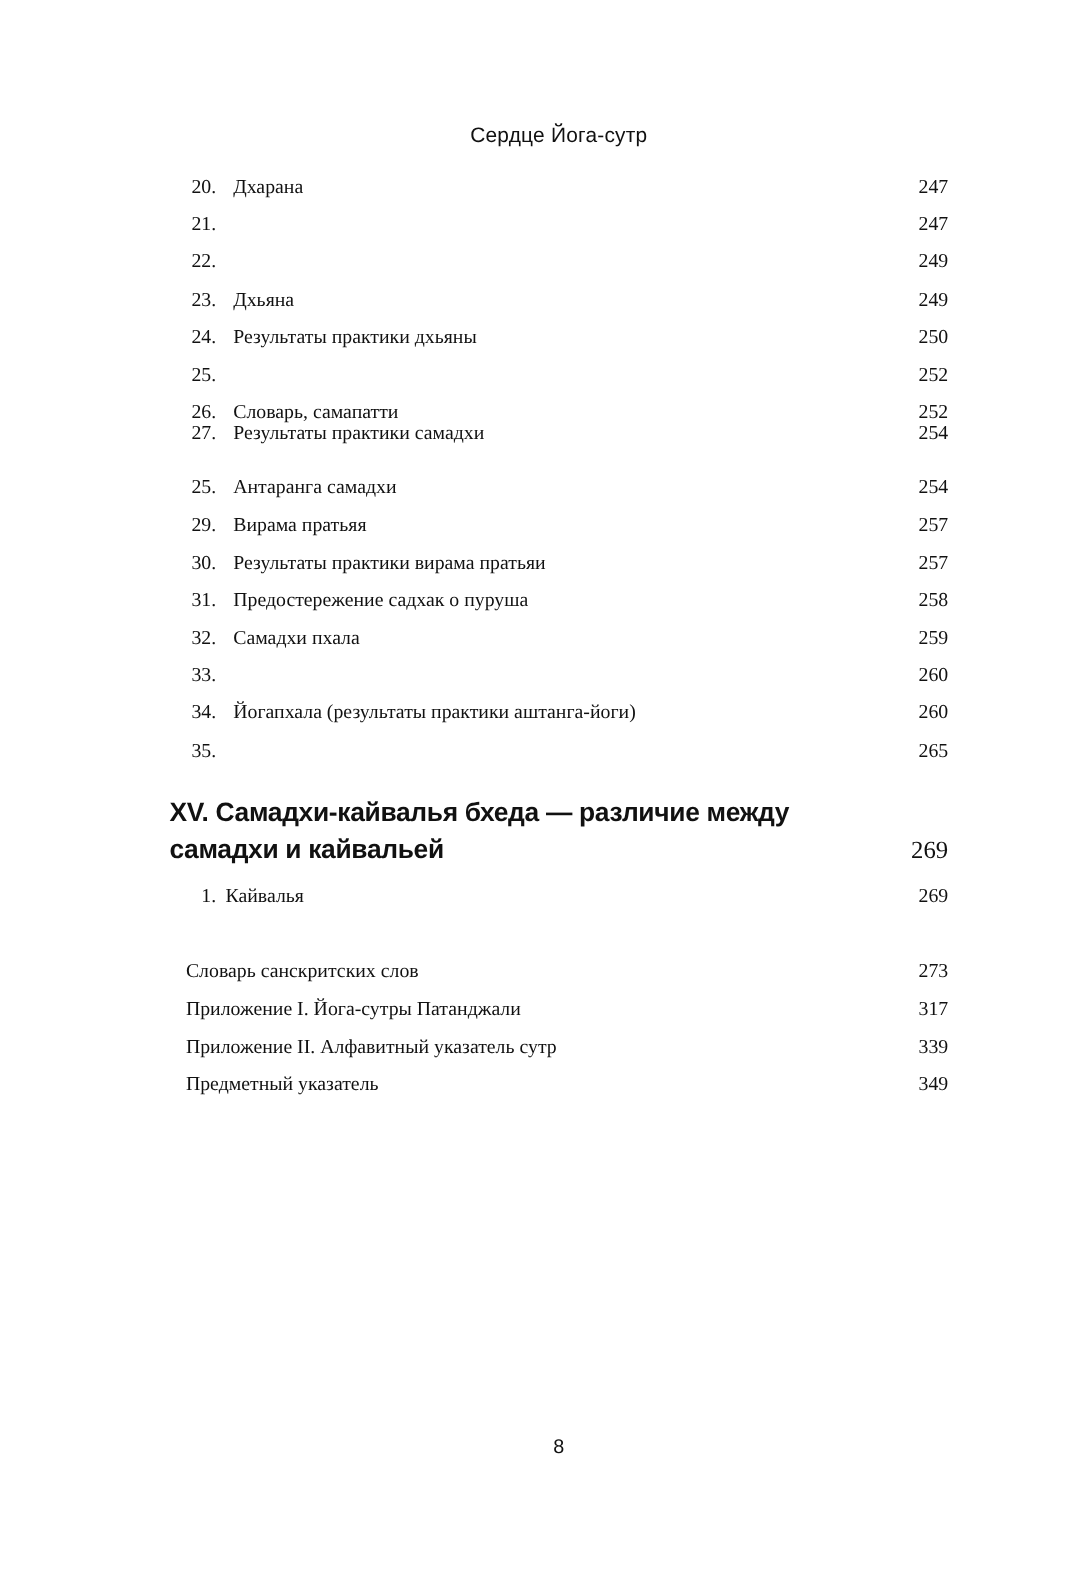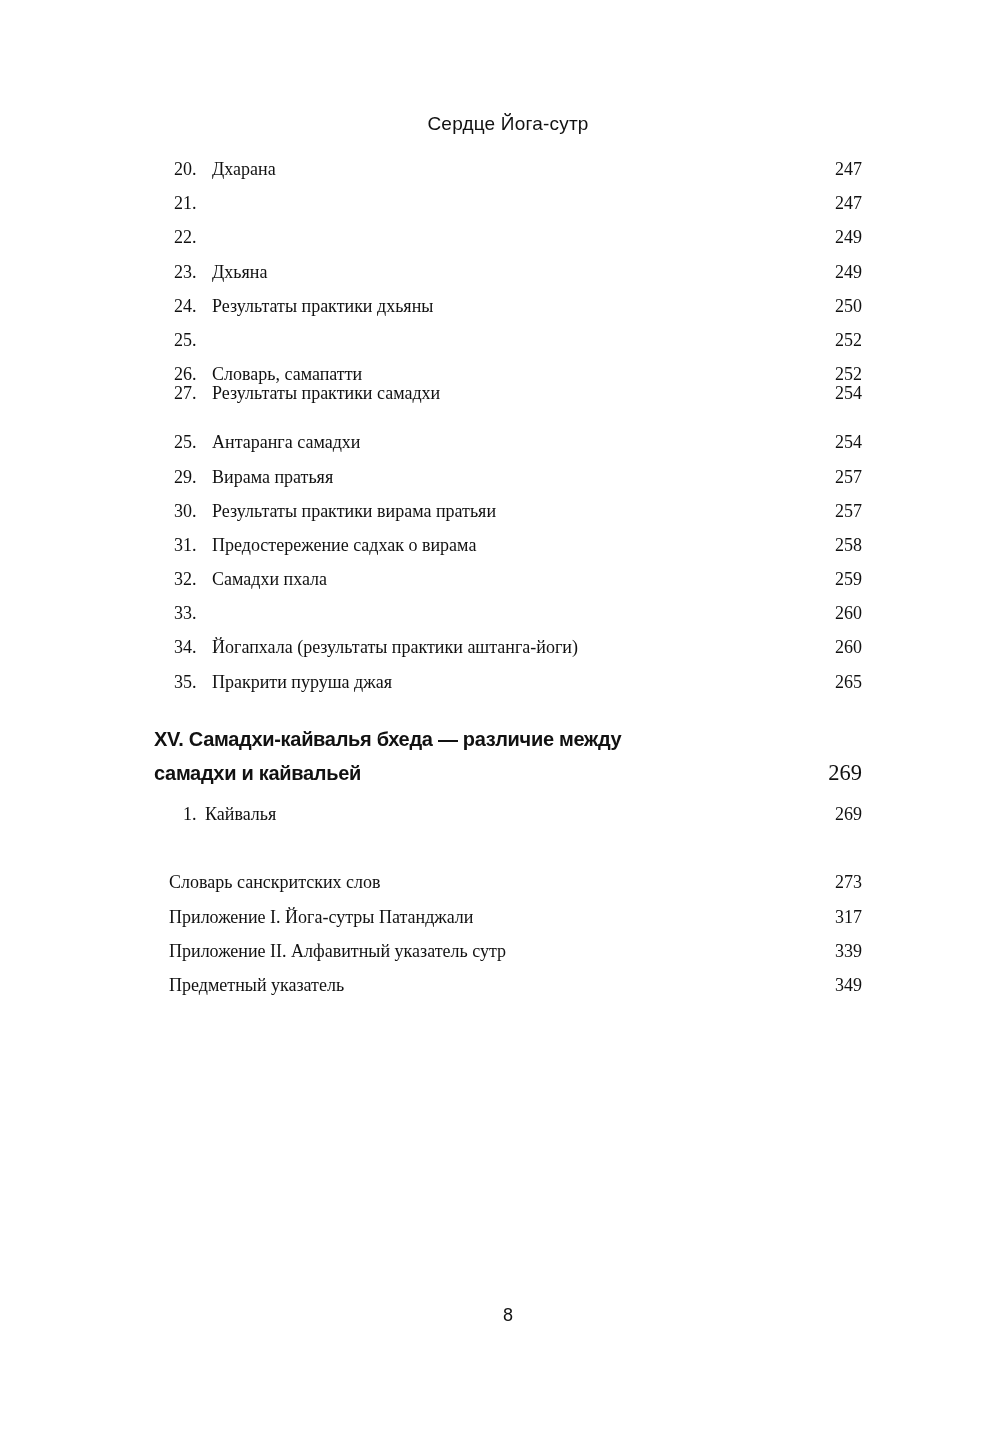--- a/index.html
+++ b/index.html
@@ -14,21 +14,21 @@
       font-family: "Liberation Serif", serif; font-size: 18px; line-height: 34px;
     }
     .row .num { position: absolute; left: 174px; }
     .row .title { position: absolute; left: 212px; white-space: nowrap; }
     .row .page { position: absolute; right: 131px; text-align: center; }
     .row.plain .title { left: 169px; }
     .row.sub .num { left: 183px; }
     .row.sub .title { left: 205px; }
     .chapter {
       position: absolute; left: 154px; width: 620px;
-      font-family: "Liberation Sans", sans-serif; font-weight: bold; font-size: 20px; line-height: 34px;
+      font-family: "Liberation Sans", sans-serif; font-weight: bold; font-size: 24px; line-height: 34px;
       letter-spacing: -0.3px;
     }
     .chapter-page {
       position: absolute; right: 131px;
       font-family: "Liberation Serif", serif; font-size: 22.5px; line-height: 34px;
     }
     .folio {
       position: absolute; top: 1305px; left: 0; width: 1016px; text-align: center;
       font-family: "Liberation Sans", sans-serif; font-size: 18px;
     }
@@ -86,40 +86,39 @@
     <span class="title">Вирама пратьяя</span>
     <span class="page">257</span>
   </div>
   <div class="row" style="top:494px">
     <span class="num">30.</span>
     <span class="title">Результаты практики вирама пратьяи</span>
     <span class="page">257</span>
   </div>
   <div class="row" style="top:528px">
     <span class="num">31.</span>
-    <span class="title">Предостережение садхак о вирама</span>
+    <span class="title">Предостережение садхак о пуруша</span>
     <span class="page">258</span>
   </div>
   <div class="row" style="top:562px">
     <span class="num">32.</span>
     <span class="title">Самадхи пхала</span>
     <span class="page">259</span>
   </div>
   <div class="row" style="top:596px">
     <span class="num">33.</span>
     <span class="page">260</span>
   </div>
   <div class="row" style="top:630px">
     <span class="num">34.</span>
     <span class="title">Йогапхала (результаты практики аштанга-йоги)</span>
     <span class="page">260</span>
   </div>
   <div class="row" style="top:665px">
     <span class="num">35.</span>
-    <span class="title">Пракрити пуруша джая</span>
     <span class="page">265</span>
   </div>
 
   <div class="chapter" style="top:722px">XV. Самадхи-кайвалья бхеда — различие между</div>
   <div class="chapter" style="top:756px">самадхи и кайвальей</div>
   <div class="chapter-page" style="top:756px">269</div>
 
   <div class="row sub" style="top:797px">
     <span class="num">1.</span>
     <span class="title">Кайвалья</span>

